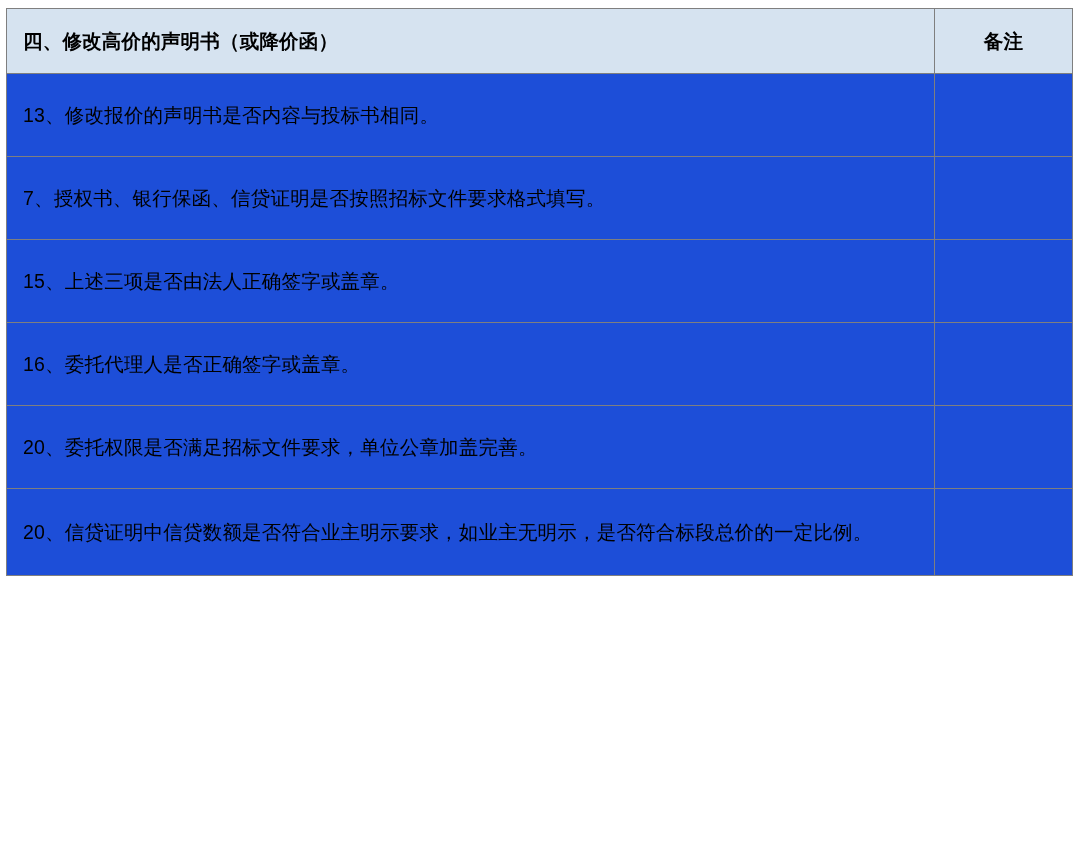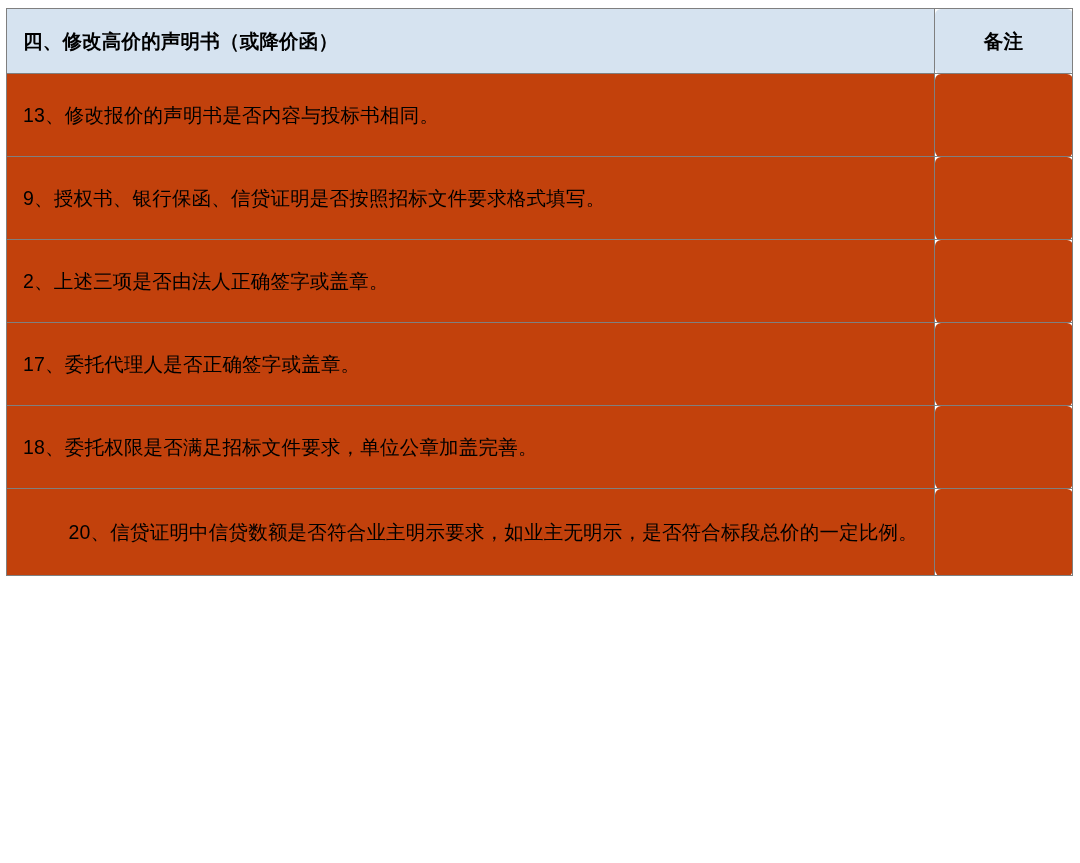--- a/index.html
+++ b/index.html
@@ -36,31 +36,29 @@
     font-size: 19.5px;
     line-height: 1.55;
     letter-spacing: 0.2px;
   }
   tr.section-row td {
     background: #d6e3f0;
     font-weight: bold;
     height: 64px;
   }
   tr.item-row td {
-    background: #c2410c;
+    background: #1d4ed8;
     height: 82px;
   }
   tr.item-row.tall td {
     height: 86px;
-    text-align: right;
   }
   td.note-cell {
     text-align: center;
     padding: 0 4px;
-    border-radius: 6px;
   }
   .cell-text {
     display: block;
   }
   .item-text {
     display: block;
     text-indent: 0;
   }
 </style>
 </head>
@@ -89,49 +87,49 @@
         </td>
         <td class="note-cell">
           <span class="cell-text"></span>
         </td>
       </tr>
 
 
 
       <tr class="item-row">
         <td>
-          <span class="item-text">9、授权书、银行保函、信贷证明是否按照招标文件要求格式填写。</span>
+          <span class="item-text">7、授权书、银行保函、信贷证明是否按照招标文件要求格式填写。</span>
         </td>
         <td class="note-cell">
           <span class="cell-text"></span>
         </td>
       </tr>
 
       <tr class="item-row">
         <td>
-          <span class="item-text">2、上述三项是否由法人正确签字或盖章。</span>
+          <span class="item-text">15、上述三项是否由法人正确签字或盖章。</span>
         </td>
         <td class="note-cell">
           <span class="cell-text"></span>
         </td>
       </tr>
 
       <tr class="item-row">
         <td>
-          <span class="item-text">17、委托代理人是否正确签字或盖章。</span>
+          <span class="item-text">16、委托代理人是否正确签字或盖章。</span>
         </td>
         <td class="note-cell">
           <span class="cell-text"></span>
         </td>
       </tr>
 
 
       <tr class="item-row">
         <td>
-          <span class="item-text">18、委托权限是否满足招标文件要求，单位公章加盖完善。</span>
+          <span class="item-text">20、委托权限是否满足招标文件要求，单位公章加盖完善。</span>
         </td>
         <td class="note-cell">
           <span class="cell-text"></span>
         </td>
       </tr>
 
       <tr class="item-row tall">
         <td>
           <span class="item-text">20、信贷证明中信贷数额是否符合业主明示要求，如业主无明示，是否符合标段总价的一定比例。</span>
         </td>

